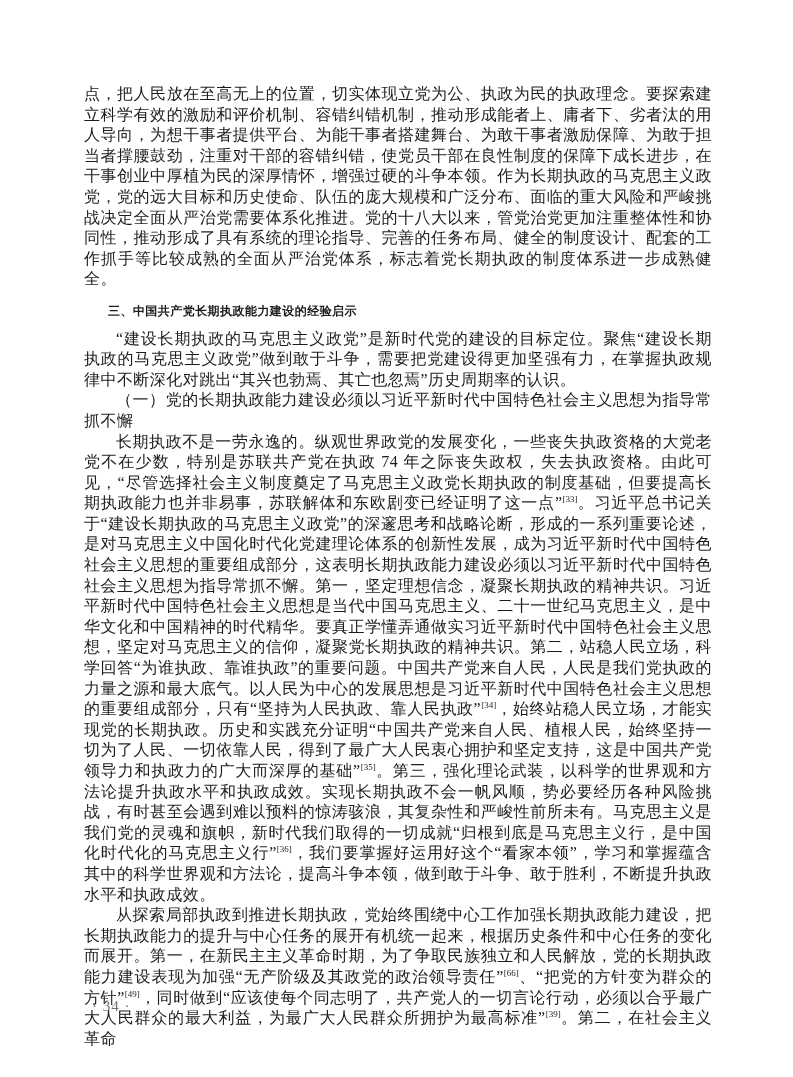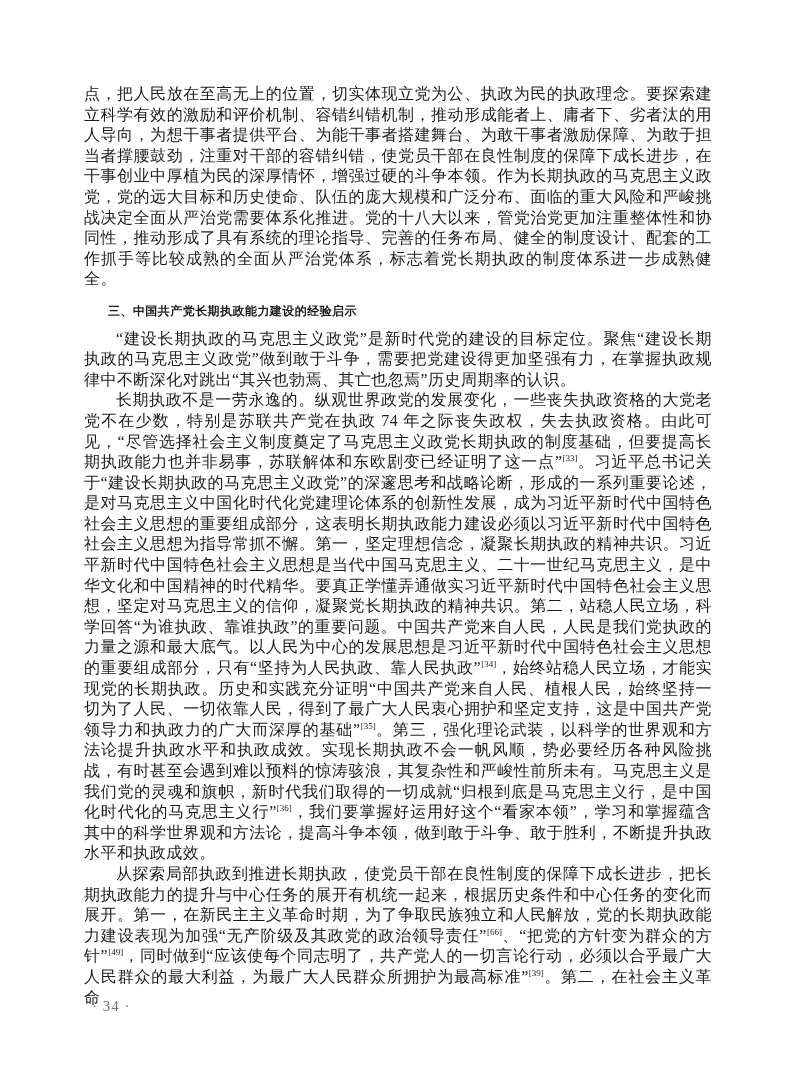--- a/index.html
+++ b/index.html
@@ -56,17 +56,18 @@
   }
 </style>
 </head>
 <body>
 
 <div class="page">
   <div class="article">
       <p class="continuation"><span>点，把人民放在至高无上的位置，切实体现立党为公、执政为民的执政理念。要探索建立科学有效的激励和评价机制、容错纠错机制，推动形成能者上、庸者下、劣者汰的用人导向，为想干事者提供平台、为能干事者搭建舞台、为敢干事者激励保障、为敢于担当者撑腰鼓劲，注重对干部的容错纠错，使党员干部在良性制度的保障下成长进步，在干事创业中厚植为民的深厚情怀，增强过硬的斗争本领。作为长期执政的马克思主义政党，党的远大目标和历史使命、队伍的庞大规模和广泛分布、面临的重大风险和严峻挑战决定全面从严治党需要体系化推进。党的十八大以来，管党治党更加注重整体性和协同性，推动形成了具有系统的理论指导、完善的任务布局、健全的制度设计、配套的工作抓手等比较成熟的全面从严治党体系，标志着党长期执政的制度体系进一步成熟健全。</span></p>
       <p class="heading"><span>三、中国共产党长期执政能力建设的经验启示</span></p>
       <p class="para"><span>“建设长期执政的马克思主义政党”是新时代党的建设的目标定位。聚焦“建设长期执政的马克思主义政党”做到敢于斗争，需要把党建设得更加坚强有力，在掌握执政规律中不断深化对跳出“其兴也勃焉、其亡也忽焉”历史周期率的认识。</span></p>
+      <p class="para"><span>（一）党的长期执政能力建设必须以习近平新时代中国特色社会主义思想为指导常抓不懈</span></p>
       <p class="para"><span>长期执政不是一劳永逸的。纵观世界政党的发展变化，一些丧失执政资格的大党老党不在少数，特别是苏联共产党在执政 74 年之际丧失政权，失去执政资格。由此可见，“尽管选择社会主义制度奠定了马克思主义政党长期执政的制度基础，但要提高长期执政能力也并非易事，苏联解体和东欧剧变已经证明了这一点”</span><sup>[33]</sup><span>。习近平总书记关于“建设长期执政的马克思主义政党”的深邃思考和战略论断，形成的一系列重要论述，是对马克思主义中国化时代化党建理论体系的创新性发展，成为习近平新时代中国特色社会主义思想的重要组成部分，这表明长期执政能力建设必须以习近平新时代中国特色社会主义思想为指导常抓不懈。第一，坚定理想信念，凝聚长期执政的精神共识。习近平新时代中国特色社会主义思想是当代中国马克思主义、二十一世纪马克思主义，是中华文化和中国精神的时代精华。要真正学懂弄通做实习近平新时代中国特色社会主义思想，坚定对马克思主义的信仰，凝聚党长期执政的精神共识。第二，站稳人民立场，科学回答“为谁执政、靠谁执政”的重要问题。中国共产党来自人民，人民是我们党执政的力量之源和最大底气。以人民为中心的发展思想是习近平新时代中国特色社会主义思想的重要组成部分，只有“坚持为人民执政、靠人民执政”</span><sup>[34]</sup><span>，始终站稳人民立场，才能实现党的长期执政。历史和实践充分证明“中国共产党来自人民、植根人民，始终坚持一切为了人民、一切依靠人民，得到了最广大人民衷心拥护和坚定支持，这是中国共产党领导力和执政力的广大而深厚的基础”</span><sup>[35]</sup><span>。第三，强化理论武装，以科学的世界观和方法论提升执政水平和执政成效。实现长期执政不会一帆风顺，势必要经历各种风险挑战，有时甚至会遇到难以预料的惊涛骇浪，其复杂性和严峻性前所未有。马克思主义是我们党的灵魂和旗帜，新时代我们取得的一切成就“归根到底是马克思主义行，是中国化时代化的马克思主义行”</span><sup>[36]</sup><span>，我们要掌握好运用好这个“看家本领”，学习和掌握蕴含其中的科学世界观和方法论，提高斗争本领，做到敢于斗争、敢于胜利，不断提升执政水平和执政成效。</span></p>
-      <p class="para"><span>从探索局部执政到推进长期执政，使党员干部在良性制度的保障下成长进步，把长期执政能力的提升与中心任务的展开有机统一起来，根据历史条件和中心任务的变化而展开。第一，在新民主主义革命时期，为了争取民族独立和人民解放，党的长期执政能力建设表现为加强“无产阶级及其政党的政治领导责任”</span><sup>[66]</sup><span>、“把党的方针变为群众的方针”</span><sup>[49]</sup><span>，同时做到“应该使每个同志明了，共产党人的一切言论行动，必须以合乎最广大人民群众的最大利益，为最广大人民群众所拥护为最高标准”</span><sup>[39]</sup><span>。第二，在社会主义革命</span></p>
+      <p class="para"><span>从探索局部执政到推进长期执政，党始终围绕中心工作加强长期执政能力建设，把长期执政能力的提升与中心任务的展开有机统一起来，根据历史条件和中心任务的变化而展开。第一，在新民主主义革命时期，为了争取民族独立和人民解放，党的长期执政能力建设表现为加强“无产阶级及其政党的政治领导责任”</span><sup>[66]</sup><span>、“把党的方针变为群众的方针”</span><sup>[49]</sup><span>，同时做到“应该使每个同志明了，共产党人的一切言论行动，必须以合乎最广大人民群众的最大利益，为最广大人民群众所拥护为最高标准”</span><sup>[39]</sup><span>。第二，在社会主义革命</span></p>
     </div>
   <div class="page-number">· 34 ·</div>
 </div>
 
 </body></html>

